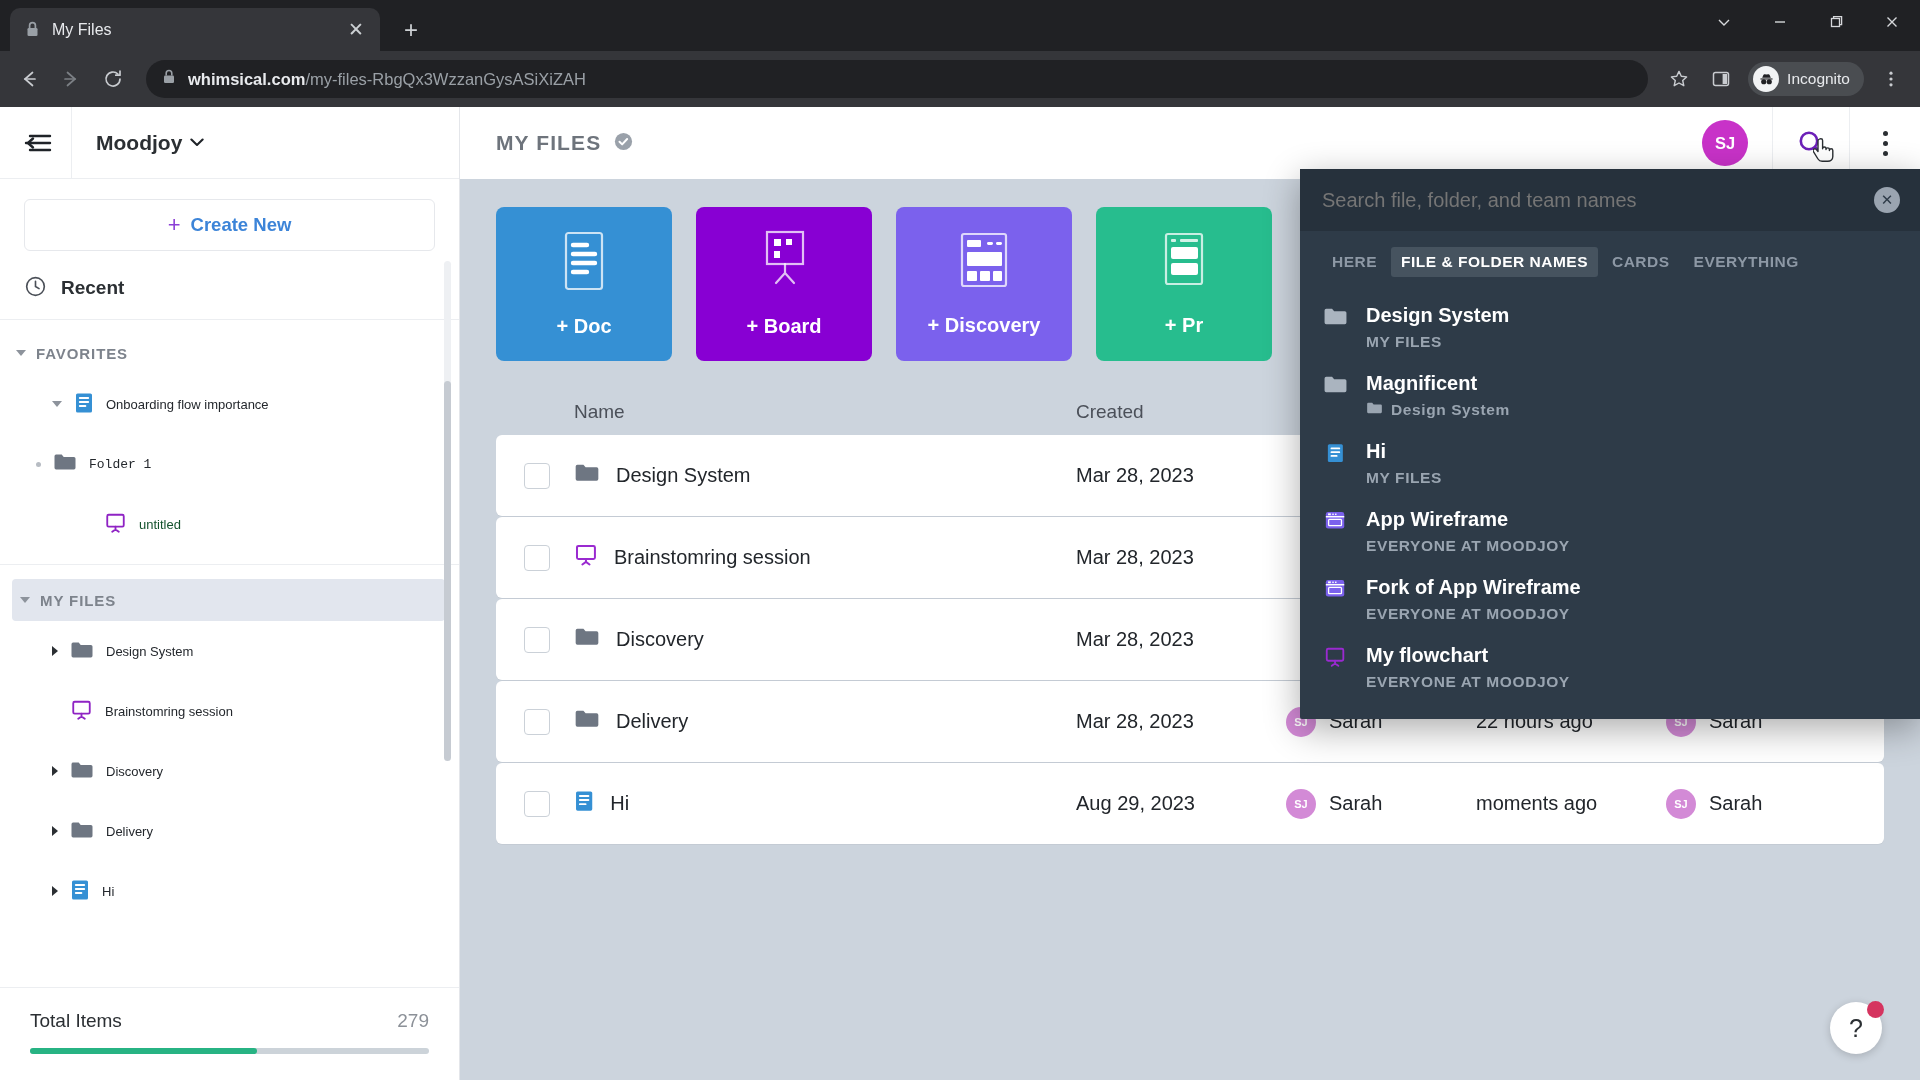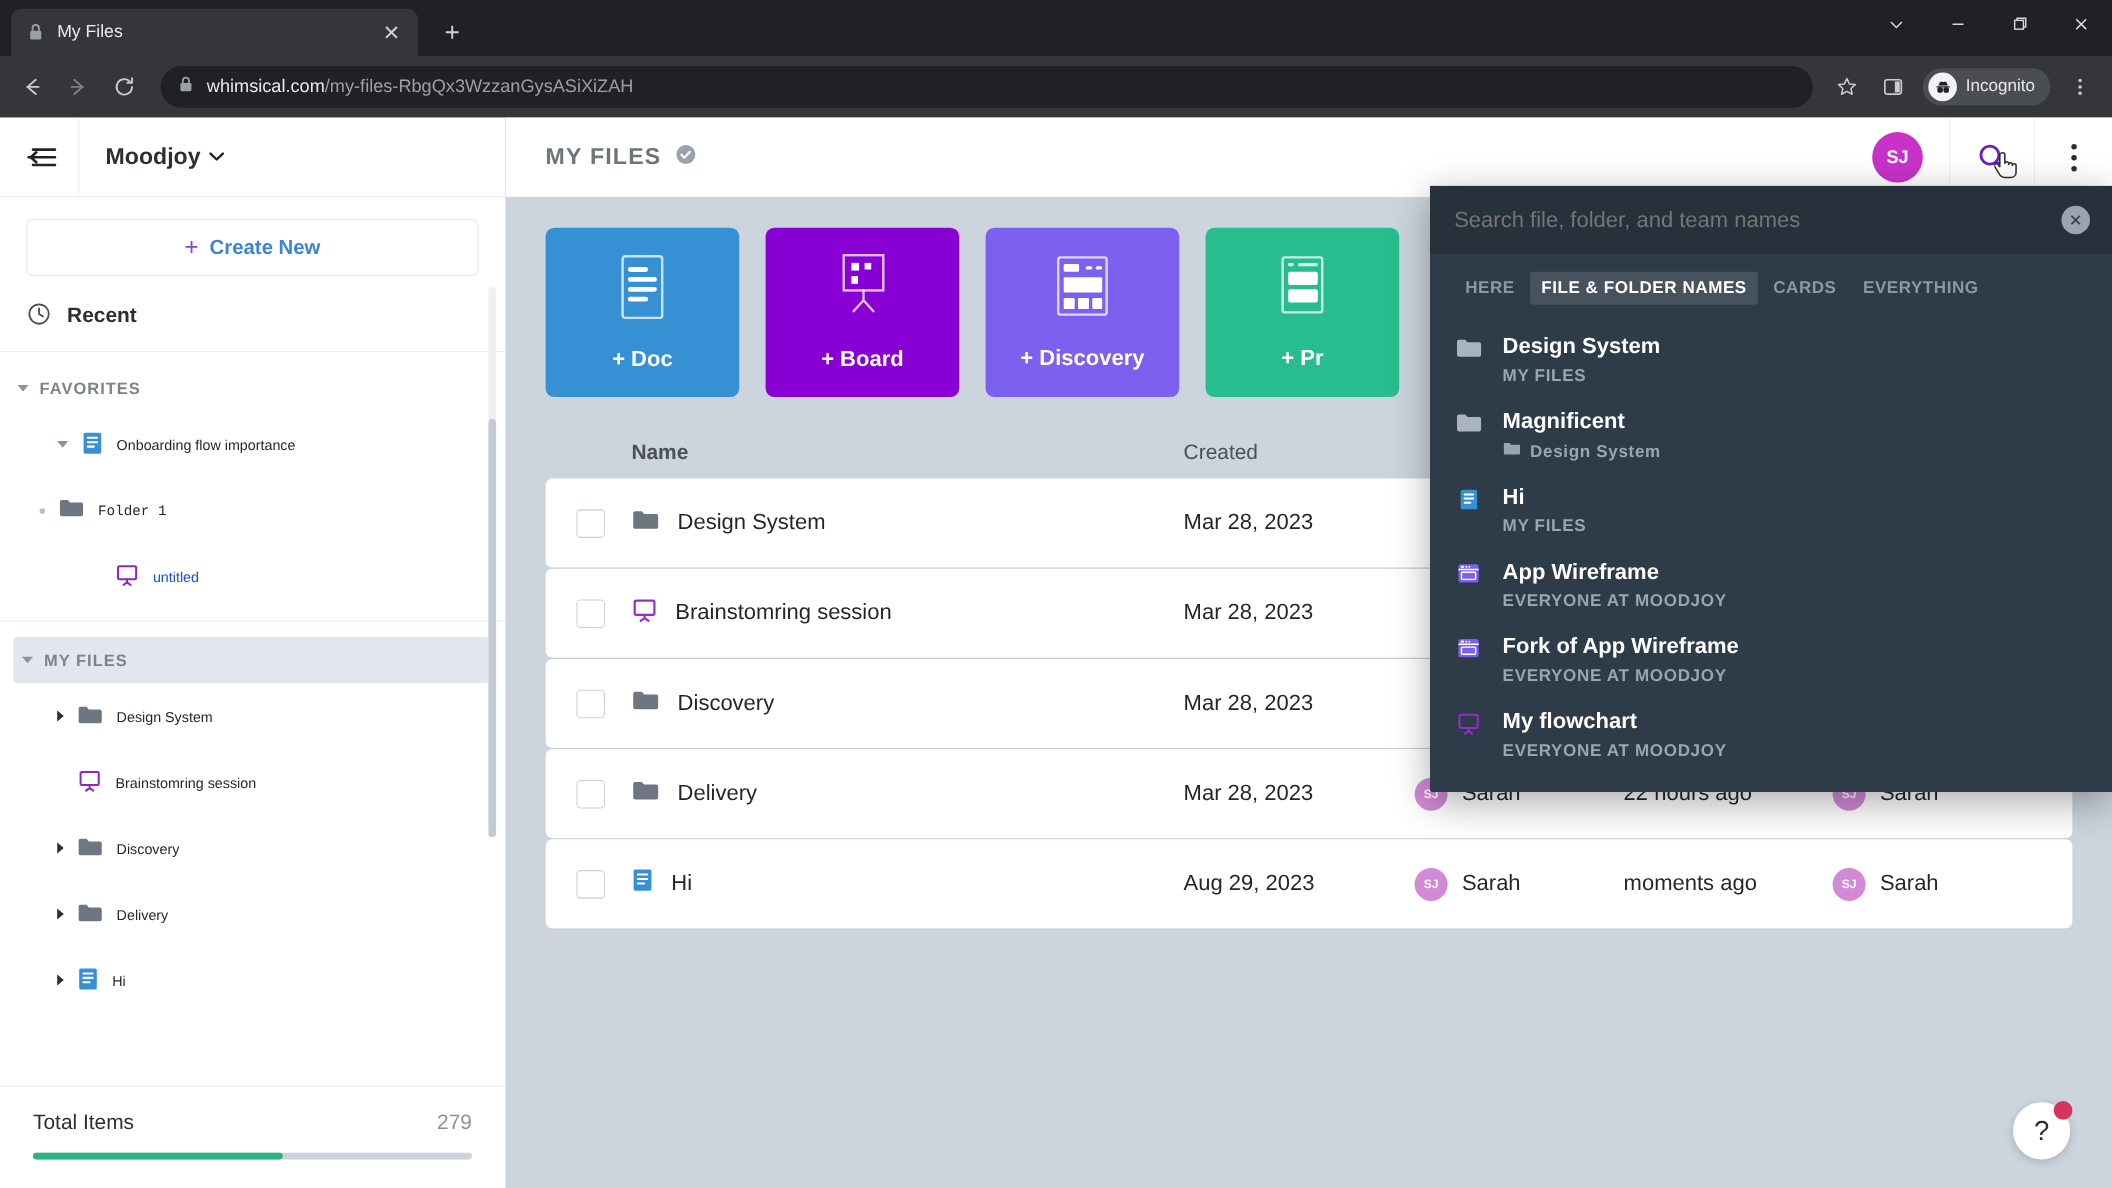--- a/index.html
+++ b/index.html
@@ -53,21 +53,21 @@
     display: flex; align-items: center; justify-content: center;
     color: #c9ccd0; font-size: 21px;
   }
   .navbtn.dim { color: #7c8085; }
   .omnibox {
     flex: 1; height: 38px; background: #202124; border-radius: 19px;
     display: flex; align-items: center; padding: 0 16px; gap: 12px;
     margin-left: 10px; margin-right: 8px;
   }
   .omnibox .url { font-size: 16.5px; color: #9aa0a6; white-space: nowrap; }
-  .omnibox .url b { color: #e8eaed; font-weight: 400; }
+  .omnibox .url b { color: #e8eaed; font-weight: 700; }
   .tb-icon {
     width: 38px; height: 38px; display: flex; align-items: center;
     justify-content: center; color: #c9ccd0;
   }
   .incognito-pill {
     height: 34px; background: #4a4d51; border-radius: 17px;
     display: flex; align-items: center; gap: 8px; padding: 0 14px 0 5px;
     margin: 0 4px;
   }
   .incognito-pill .label { color: #e8eaed; font-size: 15.5px; }
@@ -119,21 +119,21 @@
   }
   .sec-header.active { background: #e2e6ee; margin: 0 14px 0 12px; border-radius: 4px; padding-left: 8px; }
   .caret-d { width: 0; height: 0; border-left: 5px solid transparent; border-right: 5px solid transparent; border-top: 6px solid #8d939c; }
   .caret-r { width: 0; height: 0; border-top: 5px solid transparent; border-bottom: 5px solid transparent; border-left: 6px solid #2b2f33; }
 
   .tree-item {
     display: flex; align-items: center; gap: 12px; height: 60px;
     font-size: 13px; color: #24282d; font-weight: 400;
   }
   .tree-item .lbl { white-space: nowrap; }
-  .tree-item.muted .lbl { color: #1d4ed8; text-align: right; }
+  .tree-item.muted .lbl { color: #14532d; text-align: right; }
   .dot-bullet { width: 5px; height: 5px; border-radius: 50%; background: #b7bcc3; }
   .ind-1 { padding-left: 52px; }
   .ind-2 { padding-left: 36px; font-family: Liberation Mono, monospace; }
   .ind-3 { padding-left: 104px; }
   .ind-f { padding-left: 52px; }
 
   .sb-track {
     position: absolute; right: 8px; top: 154px; width: 7px; height: 490px;
     background: #eef0f3; border-radius: 4px;
   }
@@ -172,21 +172,21 @@
   .cards-strip { height: 182px; padding: 28px 0 0 36px; display: flex; gap: 24px; }
   .card {
     width: 176px; height: 154px; border-radius: 8px; color: #fff;
     display: flex; flex-direction: column; align-items: center; justify-content: center;
     gap: 18px; font-size: 20px; font-weight: 700;
   }
 
   .table-wrap { flex: 1; padding: 28px 36px 0 36px; overflow: hidden; }
   .thead { display: flex; align-items: center; height: 46px; padding: 0 28px; }
   .th { font-size: 19px; color: #4b5059; font-weight: 400; }
-  .col-name { flex: 1; font-weight: bold; }
+  .col-name { flex: 1; }
   .col-created { width: 210px; }
   .col-by { width: 190px; }
   .col-mod { width: 190px; }
   .col-modby { width: 190px; }
 
   .trow {
     display: flex; align-items: center; height: 81px; background: #fff;
     border-radius: 6px; padding: 0 28px; margin-bottom: 1px;
     box-shadow: 0 1px 0 rgba(0,0,0,0.04);
   }

